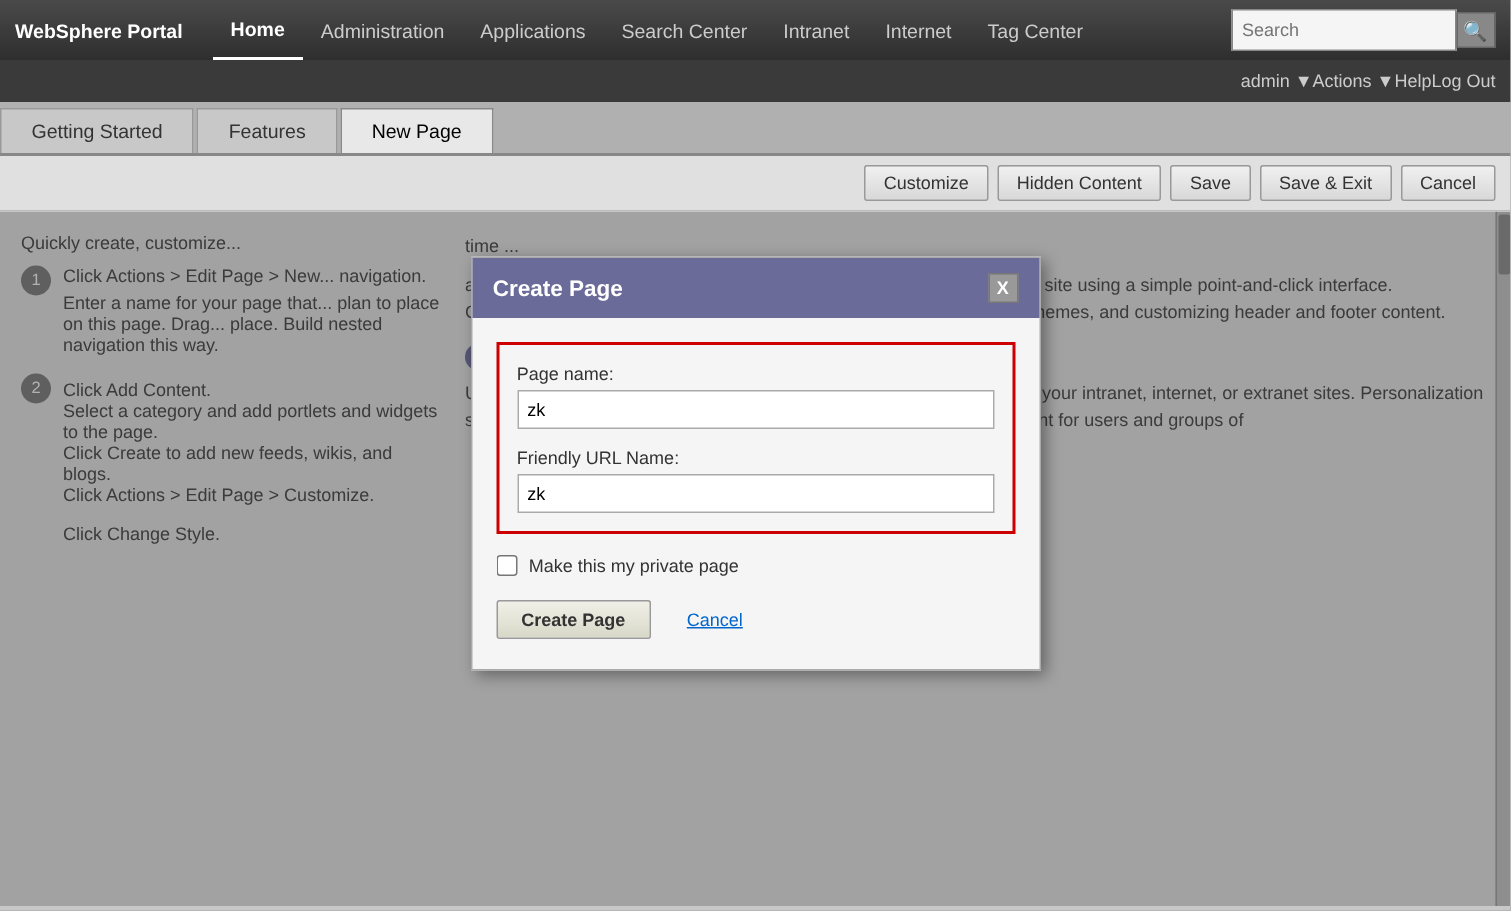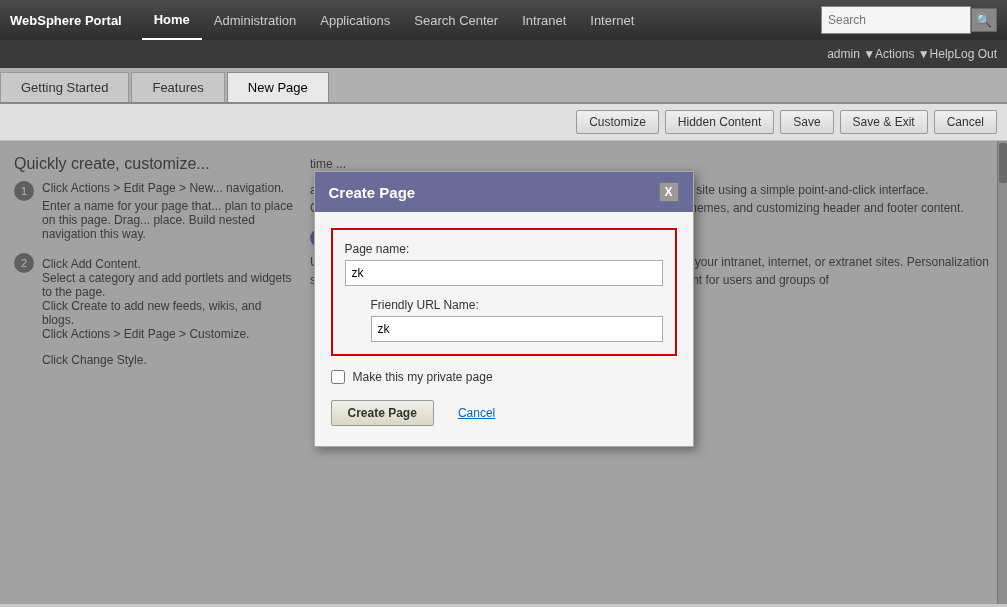--- a/index.html
+++ b/index.html
@@ -202,21 +202,20 @@
       padding: 12px;
       margin-bottom: 14px;
     }
 
     .field-group {
       margin-bottom: 12px;
     }
 
     .field-group:last-child {
       margin-bottom: 0;
-      margin-left: 26px;
     }
 
     .field-label {
       display: block;
       font-size: 12px;
       color: #333;
       margin-bottom: 4px;
     }
 
     .field-input {
@@ -309,21 +308,21 @@
     .bg-columns {
       display: flex;
       gap: 16px;
     }
 
     .bg-col {
       flex: 1;
     }
 
     .bg-col-title {
-      font-size: 16px;
+      font-size: 12px;
       color: #555;
       margin-bottom: 8px;
     }
 
     .bg-step {
       display: flex;
       gap: 8px;
       margin-bottom: 12px;
       font-size: 12px;
       color: #555;
@@ -400,20 +399,21 @@
 
 <div class="top-nav">
   <span class="nav-logo">WebSphere Portal</span>
   <nav class="nav-links">
     <a class="nav-link active">Home</a>
     <a class="nav-link">Administration</a>
     <a class="nav-link">Applications</a>
     <a class="nav-link">Search Center</a>
     <a class="nav-link">Intranet</a>
     <a class="nav-link">Internet</a>
+    <a class="nav-link">Tag Center</a>
   </nav>
   <div class="nav-search">
     <input type="text" class="nav-search-input" placeholder="Search" style="">
     <button class="nav-search-btn">🔍</button>
   </div>
 </div>
 
 <div class="user-bar">
   <span><span>admin</span> ▼</span>
   <span><span>Actions</span> ▼</span>

